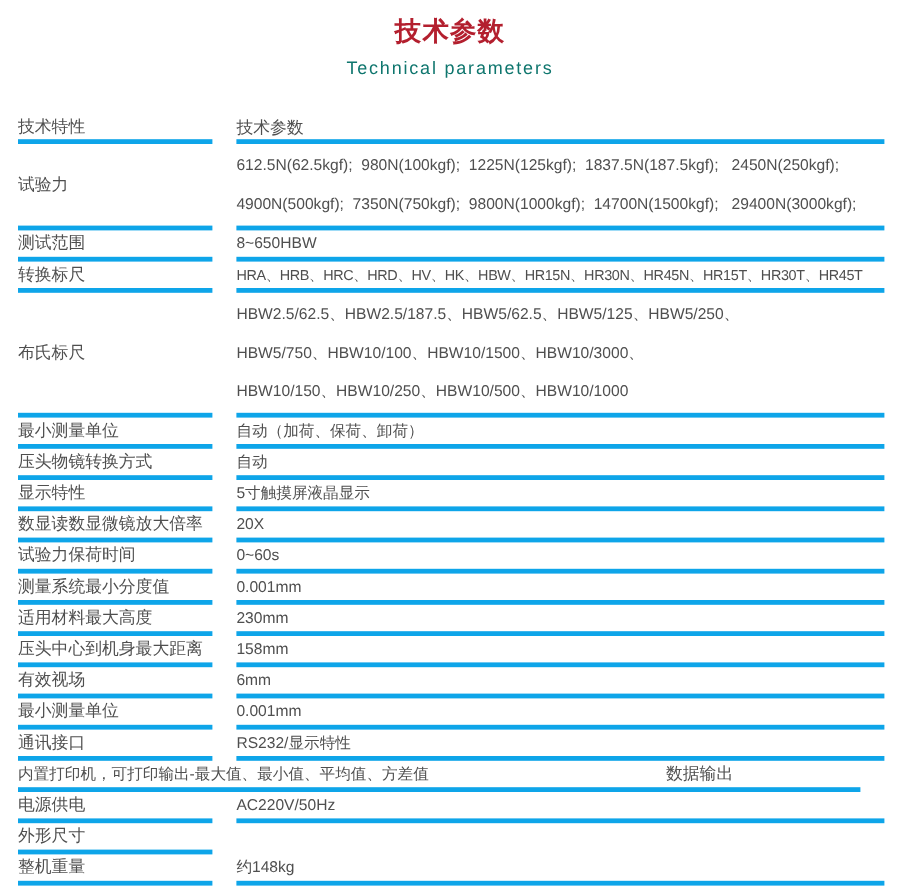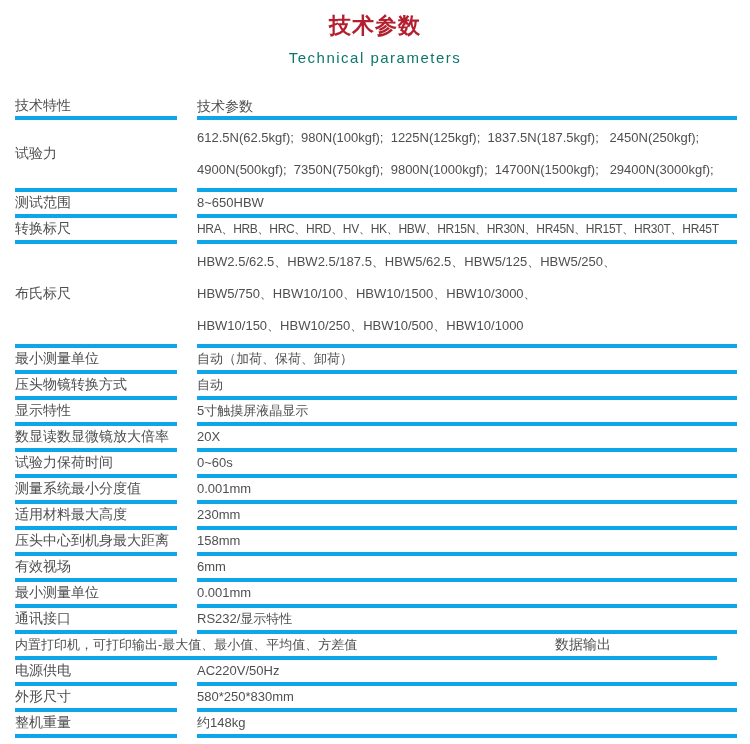--- a/index.html
+++ b/index.html
@@ -163,21 +163,20 @@
     <div class="cell label">数据输出</div>
   </div>
 
   <div class="row single">
     <div class="cell label">电源供电</div>
     <div class="cell value">AC220V/50Hz</div>
   </div>
 
   <div class="row single">
     <div class="cell label">外形尺寸</div>
-    <div class="cell value">580*250*830mm</div>
   </div>
 
   <div class="row single">
     <div class="cell label">整机重量</div>
     <div class="cell value">约148kg</div>
   </div>
 
 </div>
 
 </body></html>

